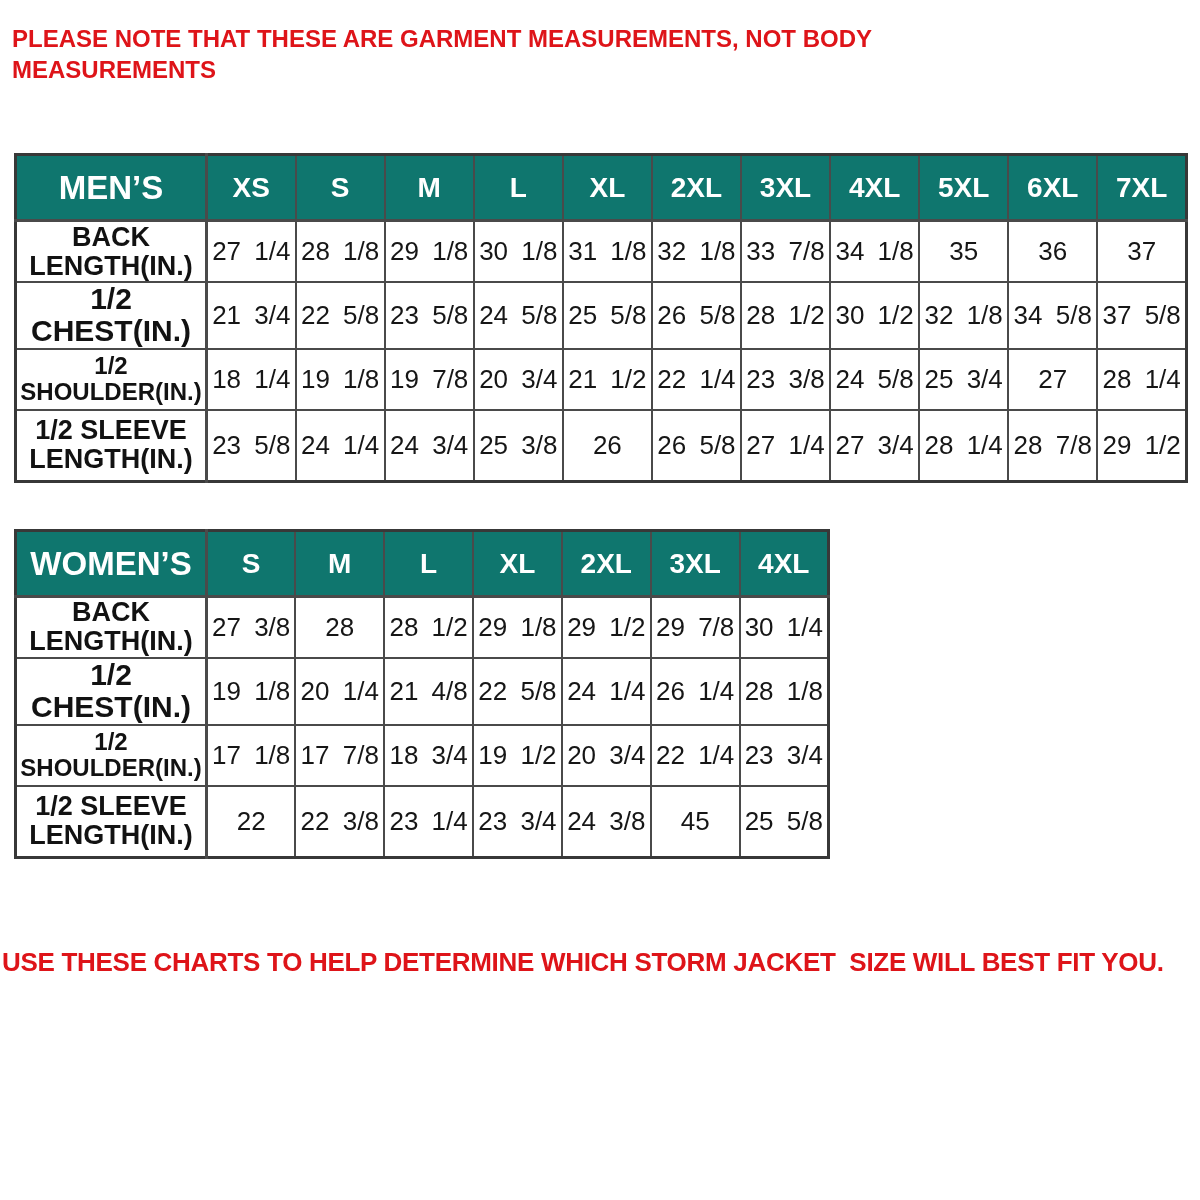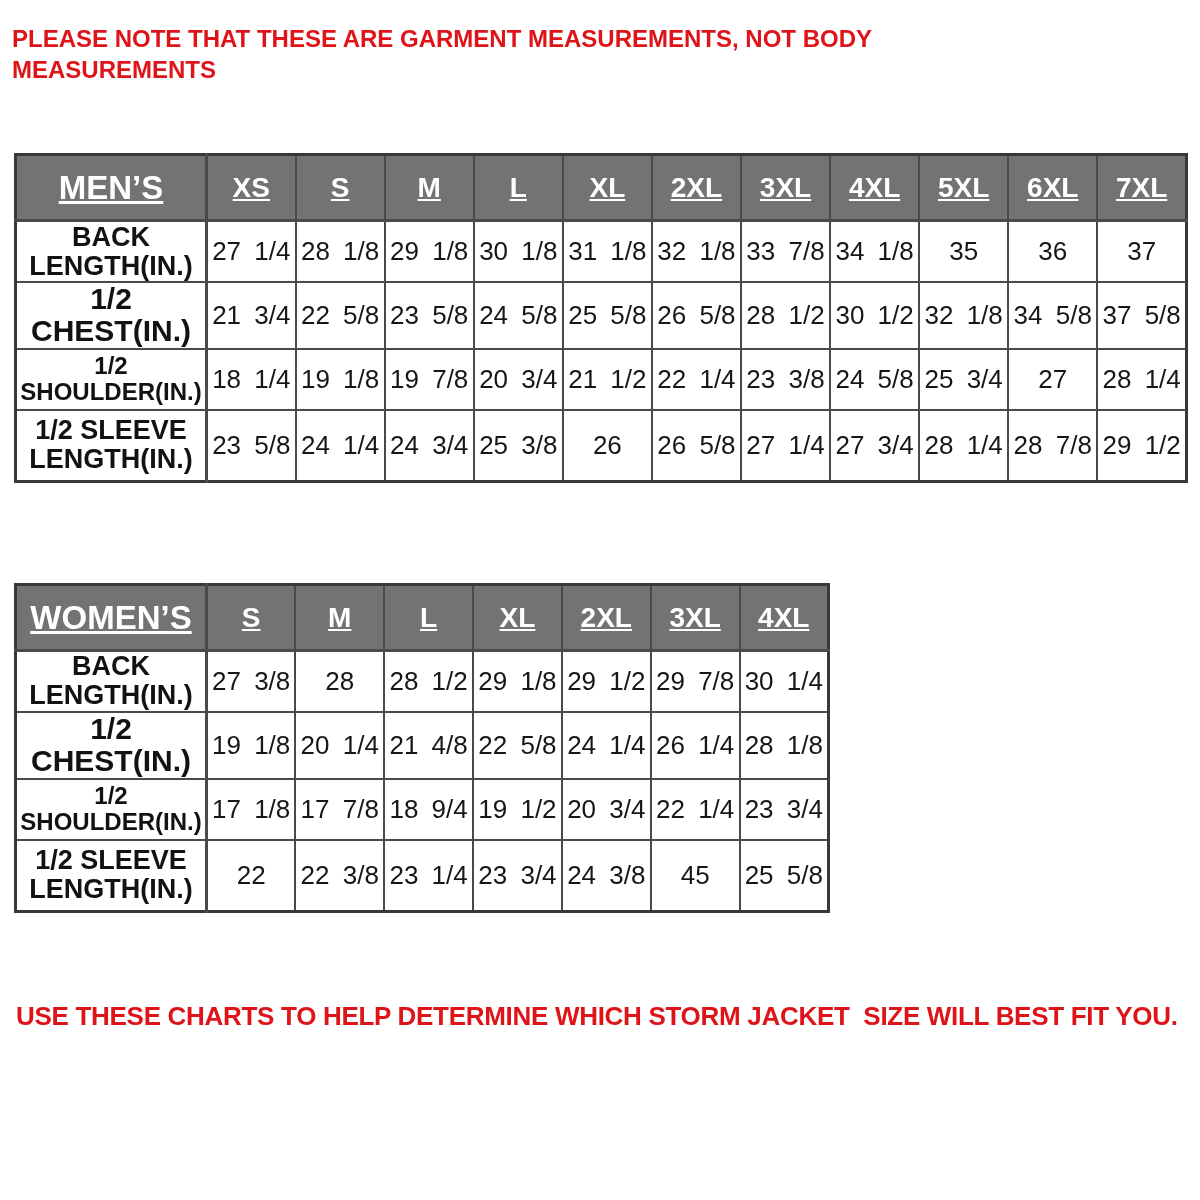--- a/index.html
+++ b/index.html
@@ -31,39 +31,38 @@
     color: #de1419;
   }
 
   .size-table {
     border-collapse: collapse;
     table-layout: fixed;
     margin-left: 14px;
     border: 3px solid #383838;
   }
   .size-table.mens   { width: 1174px; margin-top: 68px; }
-  .size-table.womens { width: 816px;  margin-top: 100px; }
+  .size-table.womens { width: 816px;  margin-top: 46px; }
 
   .size-table th, .size-table td {
     border: 2px solid #4a4a4a;
     text-align: center;
     vertical-align: middle;
     padding: 0 2px;
   }
 
   .size-table thead tr { height: 66px; }
   .size-table tbody tr { height: 61px; }
   .size-table tbody tr:last-child { height: 72px; }
 
   .size-table thead th {
-    background: #737373;
+    background: #0f766e;
     color: #ffffff;
     font-weight: bold;
     border-bottom-width: 3px;
-    text-decoration: underline;
   }
   .size-table th.corner {
     width: 191px;
     font-size: 33px;
     border-right-width: 3px;
   }
   .size-table th.size-col { font-size: 28px; }
 
   .size-table th.row-label {
     background: #ffffff;
@@ -78,21 +77,21 @@
   .size-table tbody tr:nth-child(3) th.row-label { font-size: 24px; word-spacing: 2px; }
 
   .size-table td.value {
     background: #ffffff;
     color: #161616;
     font-size: 26px;
     word-spacing: 6px;
   }
 
   .footer {
-    margin: 88px 14px 0 16px;
+    margin: 88px 14px 0 2px;
     font-size: 26px;
     font-weight: 700;
     letter-spacing: -0.3px;
     color: #de1419;
     white-space: pre;
   }
 </style>
 </head>
 <body>
 
@@ -210,21 +209,21 @@
           <td class="value">21 4/8</td>
           <td class="value">22 5/8</td>
           <td class="value">24 1/4</td>
           <td class="value">26 1/4</td>
           <td class="value">28 1/8</td>
         </tr>
         <tr>
           <th class="row-label">1/2 SHOULDER(IN.)</th>
           <td class="value">17 1/8</td>
           <td class="value">17 7/8</td>
-          <td class="value">18 9/4</td>
+          <td class="value">18 3/4</td>
           <td class="value">19 1/2</td>
           <td class="value">20 3/4</td>
           <td class="value">22 1/4</td>
           <td class="value">23 3/4</td>
         </tr>
         <tr>
           <th class="row-label">1/2 SLEEVE
 LENGTH(IN.)</th>
           <td class="value">22</td>
           <td class="value">22 3/8</td>

